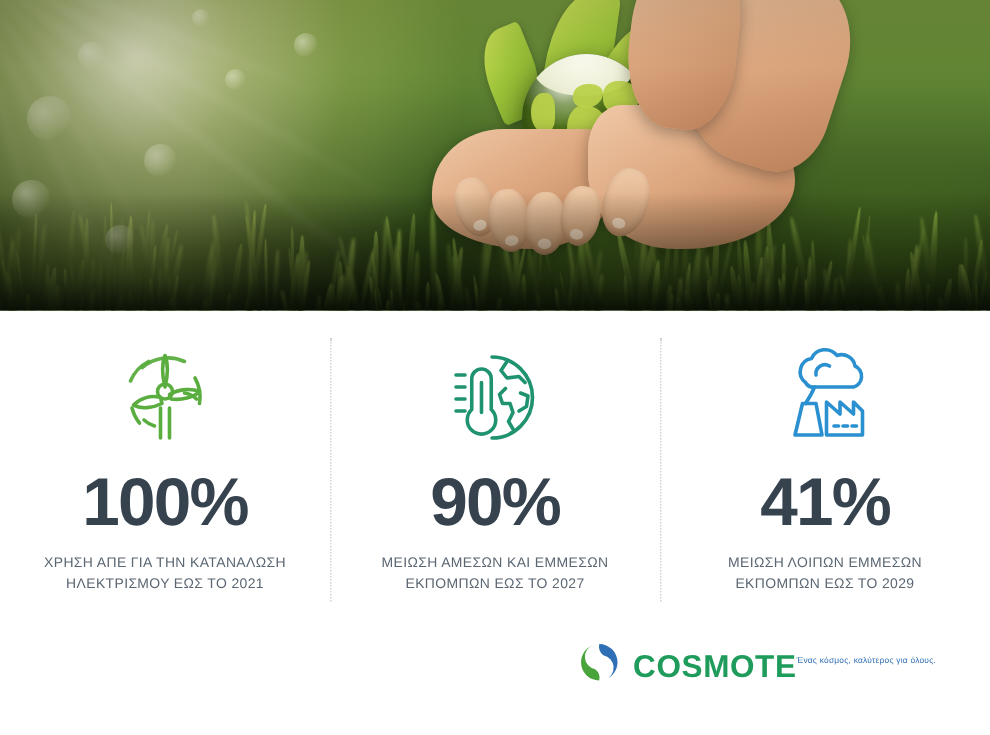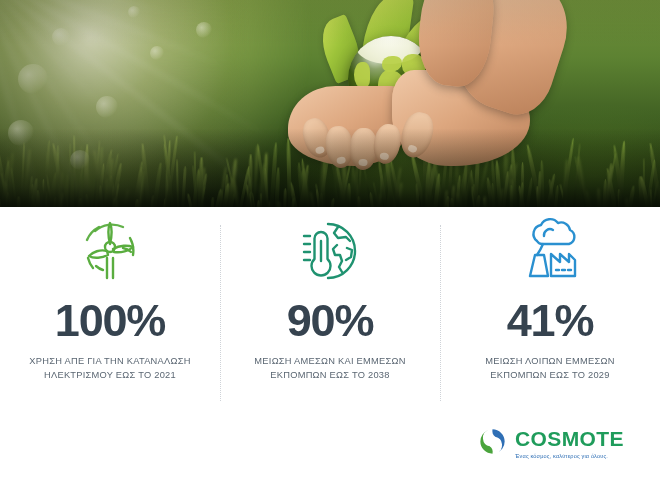--- a/index.html
+++ b/index.html
@@ -55,38 +55,38 @@
     overflow:hidden;
   }
   .globe-cap{position:absolute;left:8px;top:-6px;width:66px;height:34px;border-radius:0 0 60% 60%;background:radial-gradient(ellipse at 50% 10%, #fdfdf4 0%, #eef0d8 60%, #dfe3c0 100%);}
   .continent{position:absolute;background:#b9d14a;opacity:.95;}
   .hand{position:absolute;background:linear-gradient(150deg,#f0c9a8 0%,#dda77f 48%,#b97f58 100%);box-shadow:0 3px 10px rgba(0,0,0,.3);}
   .finger{position:absolute;background:linear-gradient(160deg,#f2cfae,#cf9b72);border-radius:46% 46% 52% 52%;box-shadow:inset 0 -2px 4px rgba(120,70,40,.35);}
   .nail{position:absolute;width:9px;height:7px;border-radius:50%;background:#f7ddc4;opacity:.9;}
 
   
   .stats{position:absolute;left:0;top:207px;width:660px;height:213px;display:flex;}
-  .stat-col{flex:1;display:flex;flex-direction:column;align-items:center;padding-top:6px;position:relative;}
+  .stat-col{flex:1;display:flex;flex-direction:column;align-items:center;padding-top:20px;position:relative;}
   .divider{position:absolute;top:18px;width:1px;height:176px;border-left:1.5px dotted #cfd3d8;}
   .divider.d1{left:220px;}
   .divider.d2{left:440px;}
   .stat-icon{height:76px;display:flex;align-items:center;justify-content:center;}
   .stat-value{
     font-size:45px;font-weight:bold;color:#36434f;letter-spacing:-1.2px;
     margin-top:9px;line-height:1;
   }
   .stat-caption{
     margin-top:11px;text-align:center;color:#5a6672;font-size:9.3px;
     line-height:1.55;letter-spacing:.25px;white-space:pre-line;
   }
 
   
   .footer{position:absolute;left:0;top:420px;width:660px;height:70px;background:#fff;}
   .logo{position:absolute;right:36px;top:8px;display:flex;align-items:center;gap:9px;}
-  .logo-text-wrap{display:flex;flex-direction:column;justify-content:flex-end;}
+  .logo-text-wrap{display:flex;flex-direction:row;justify-content:flex-end;}
   .logo-word{font-size:21px;font-weight:bold;color:#1f9c5b;letter-spacing:.4px;line-height:1;}
   .logo-tagline{font-size:5.6px;color:#2f6fb5;letter-spacing:.15px;margin-top:4px;}
 </style>
 </head>
 <body>
 
 <div class="infographic">
 
   <div class="hero">
     <div class="hero-grass"></div>
@@ -449,21 +449,21 @@
           <path d="M28 18 A6.5 6.5 0 0 1 34.5 24.5 L34.5 45 A9.5 9.5 0 1 1 21.5 45 L21.5 24.5 A6.5 6.5 0 0 1 28 18Z" fill="#ffffff"></path>
           <path d="M28 27 L28 47"></path>
           <path d="M11 22 L17 22"></path>
           <path d="M11 30 L17 30"></path>
           <path d="M11 38 L17 38"></path>
           <path d="M11 46 L17 46"></path>
         </svg>
       </div>
       <div class="stat-value">90%</div>
       <div class="stat-caption">ΜΕΙΩΣΗ ΑΜΕΣΩΝ ΚΑΙ ΕΜΜΕΣΩΝ
-ΕΚΠΟΜΠΩΝ ΕΩΣ ΤΟ 2038</div>
+ΕΚΠΟΜΠΩΝ ΕΩΣ ΤΟ 2027</div>
     </div>
 
     <div class="stat-col">
       <div class="stat-icon">
         <svg width="74" height="74" viewBox="0 0 74 74" fill="none" stroke="#2a90d0" stroke-width="2.4" stroke-linecap="round" stroke-linejoin="round">
           <path d="M24 27 A9 9 0 0 1 28 11 A10 10 0 0 1 45 9 A9 9 0 0 1 57 16 A7.5 7.5 0 0 1 56 30 L30 30 A6 6 0 0 1 24 27Z"></path>
           <path d="M31 22 A6 6 0 0 1 40 16"></path>
           <path d="M30 30 C28 35 26 38 24 41"></path>
           <path d="M22 41 L17 62 L35 62 L31 41Z"></path>
           <path d="M38 62 L38 40 L47 48 L47 40 L56 48 L56 40 L62 46 L62 62Z"></path>

